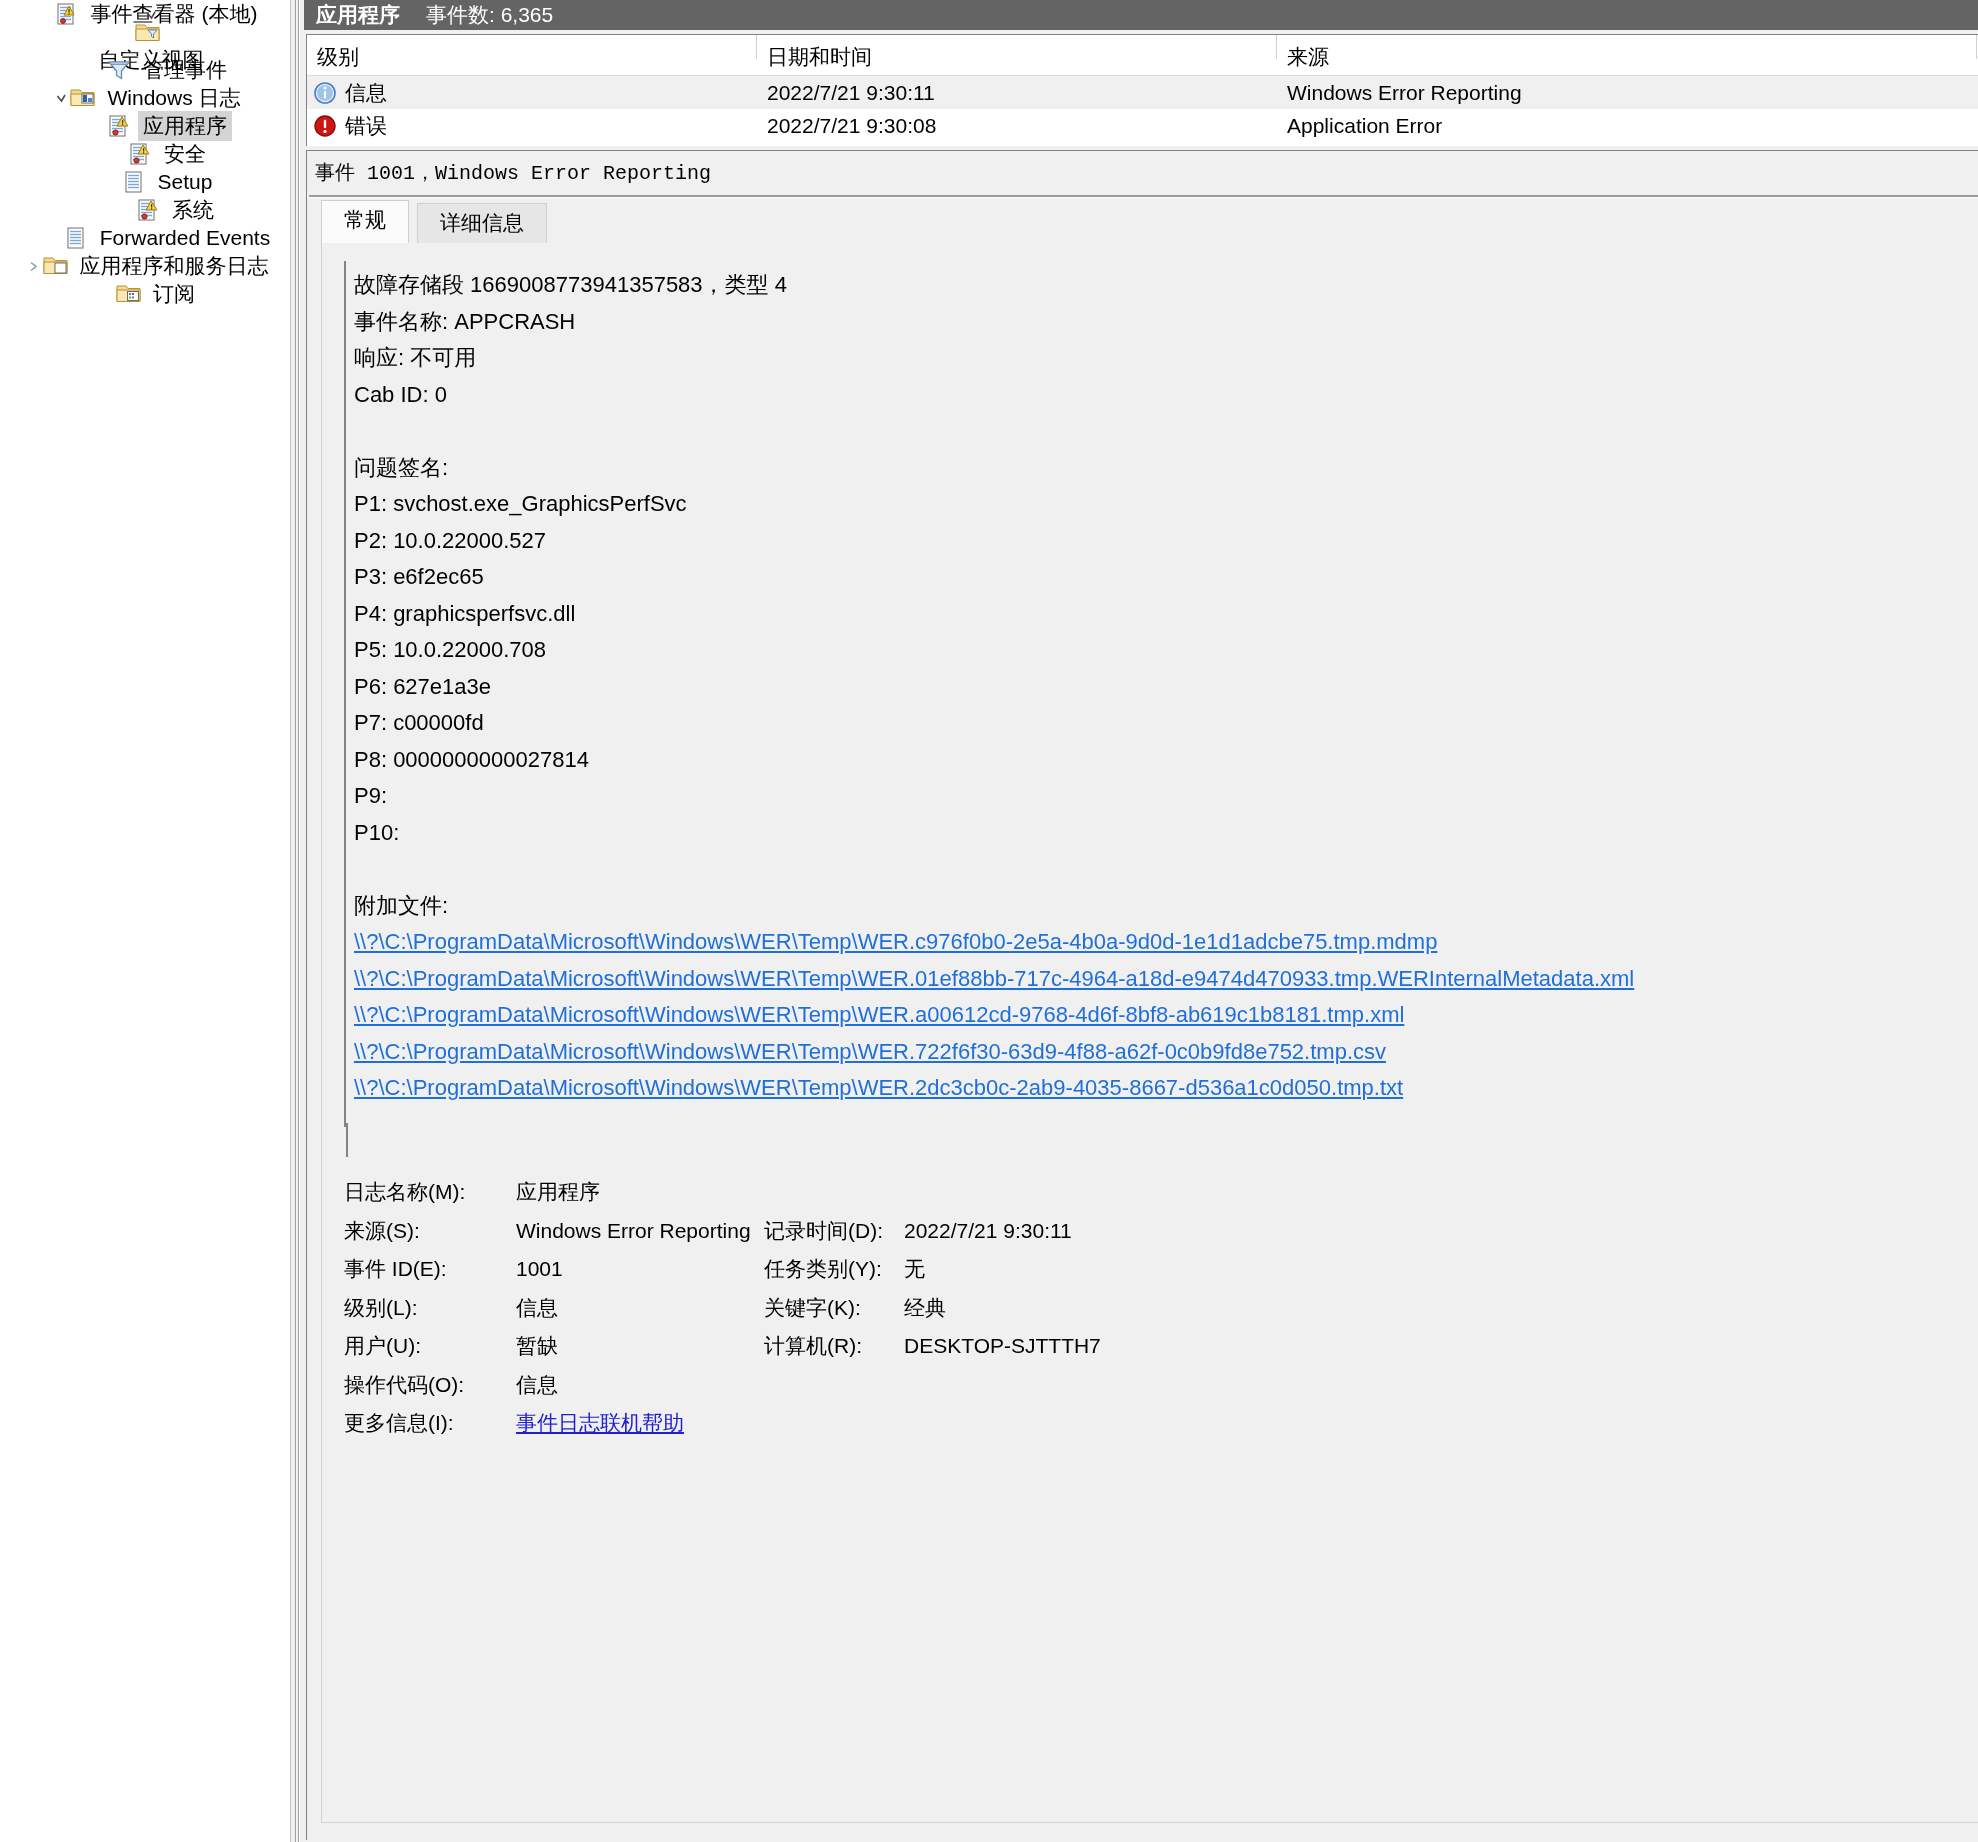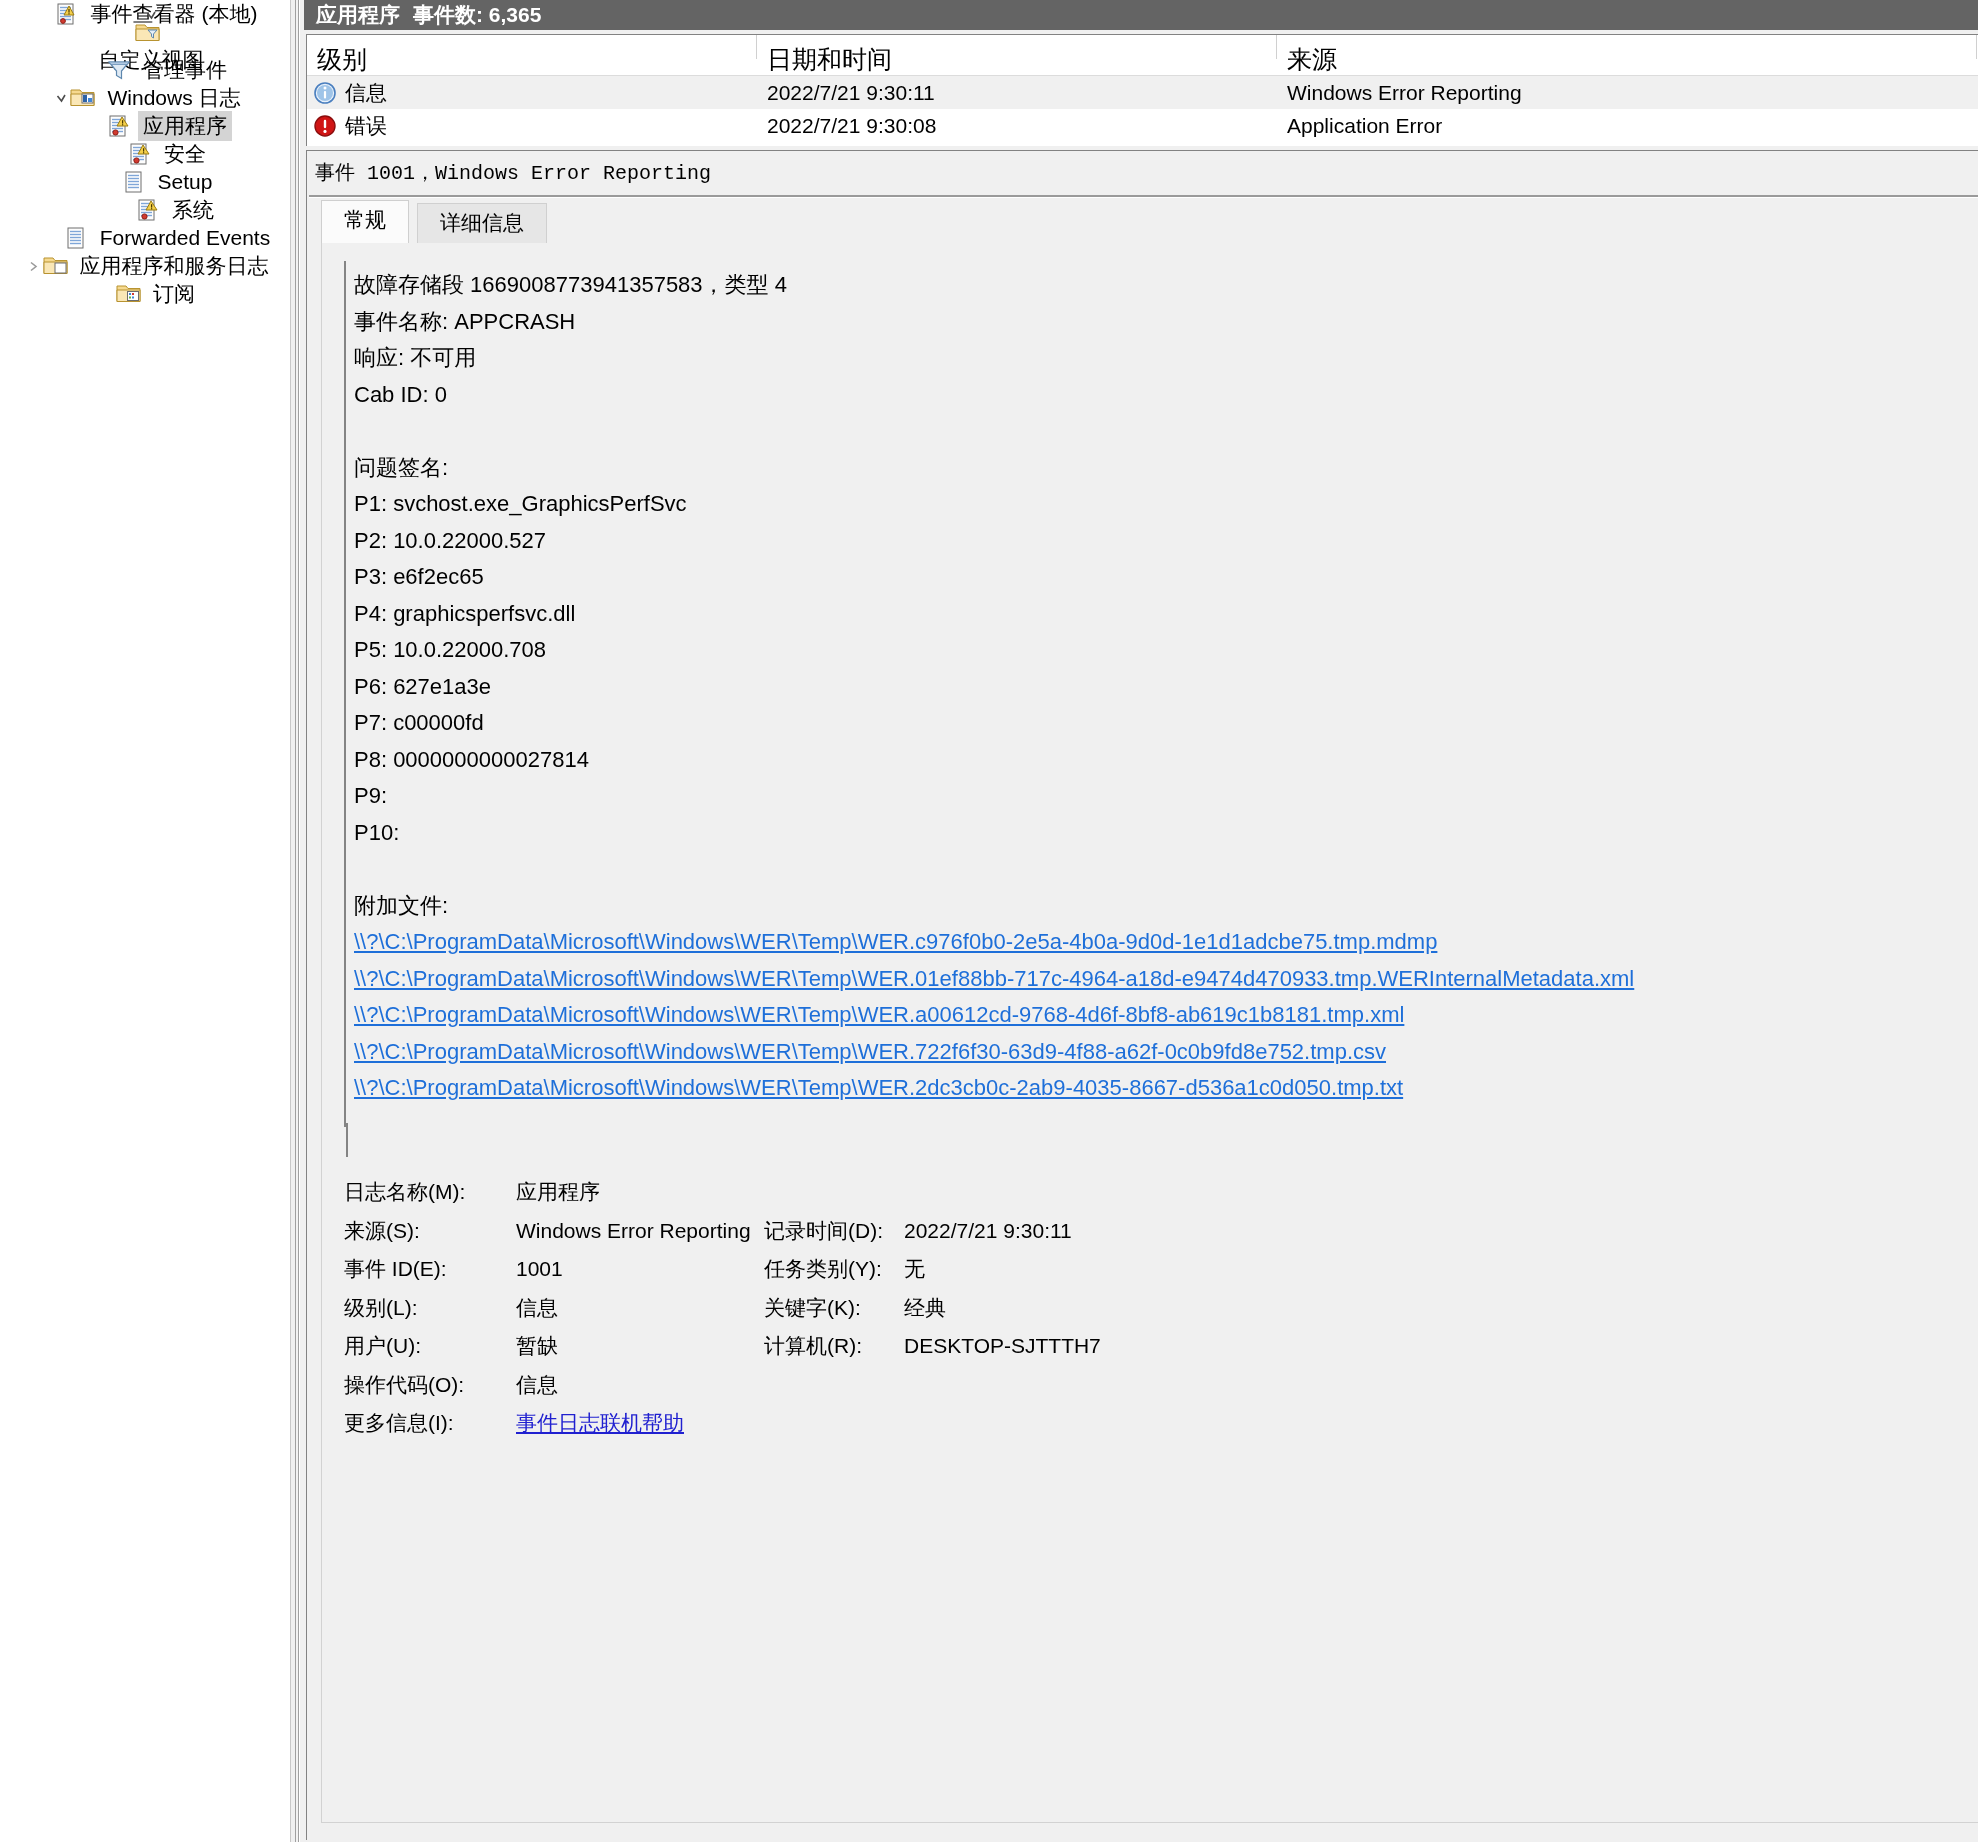--- a/index.html
+++ b/index.html
@@ -94,42 +94,42 @@
     width: 1674px; height: 30px;
     background: #646464;
     color: #ffffff;
     display: flex;
     align-items: center;
     padding-left: 12px;
     box-sizing: border-box;
     font-size: 21px;
   }
   #list-header .title { font-weight: bold; }
-  #list-header .count { margin-left: 13px; font-weight: bold; }
+  #list-header .count { margin-left: 26px; font-weight: normal; }
 
   
   #event-list {
     position: absolute;
     left: 2px; top: 34px;
     width: 1976px;
     height: 112px;
     background: #ffffff;
     border-top: 1px solid #828282;
     border-left: 1px solid #828282;
     box-sizing: border-box;
     overflow: hidden;
   }
   .col-head-row {
     display: flex;
     height: 40px;
     background: #ffffff;
     border-bottom: 1px solid #dcdcdc;
   }
   .col-head {
-    font-size: 25px;
+    font-size: 21px;
     color: #000;
     padding: 8px 0 0 10px;
     box-sizing: border-box;
     border-right: 1px solid #d0d0d0;
     height: 24px;
   }
   .col-level  { width: 450px; }
   .col-date   { width: 520px; }
   .col-source { width: 700px; }
 

